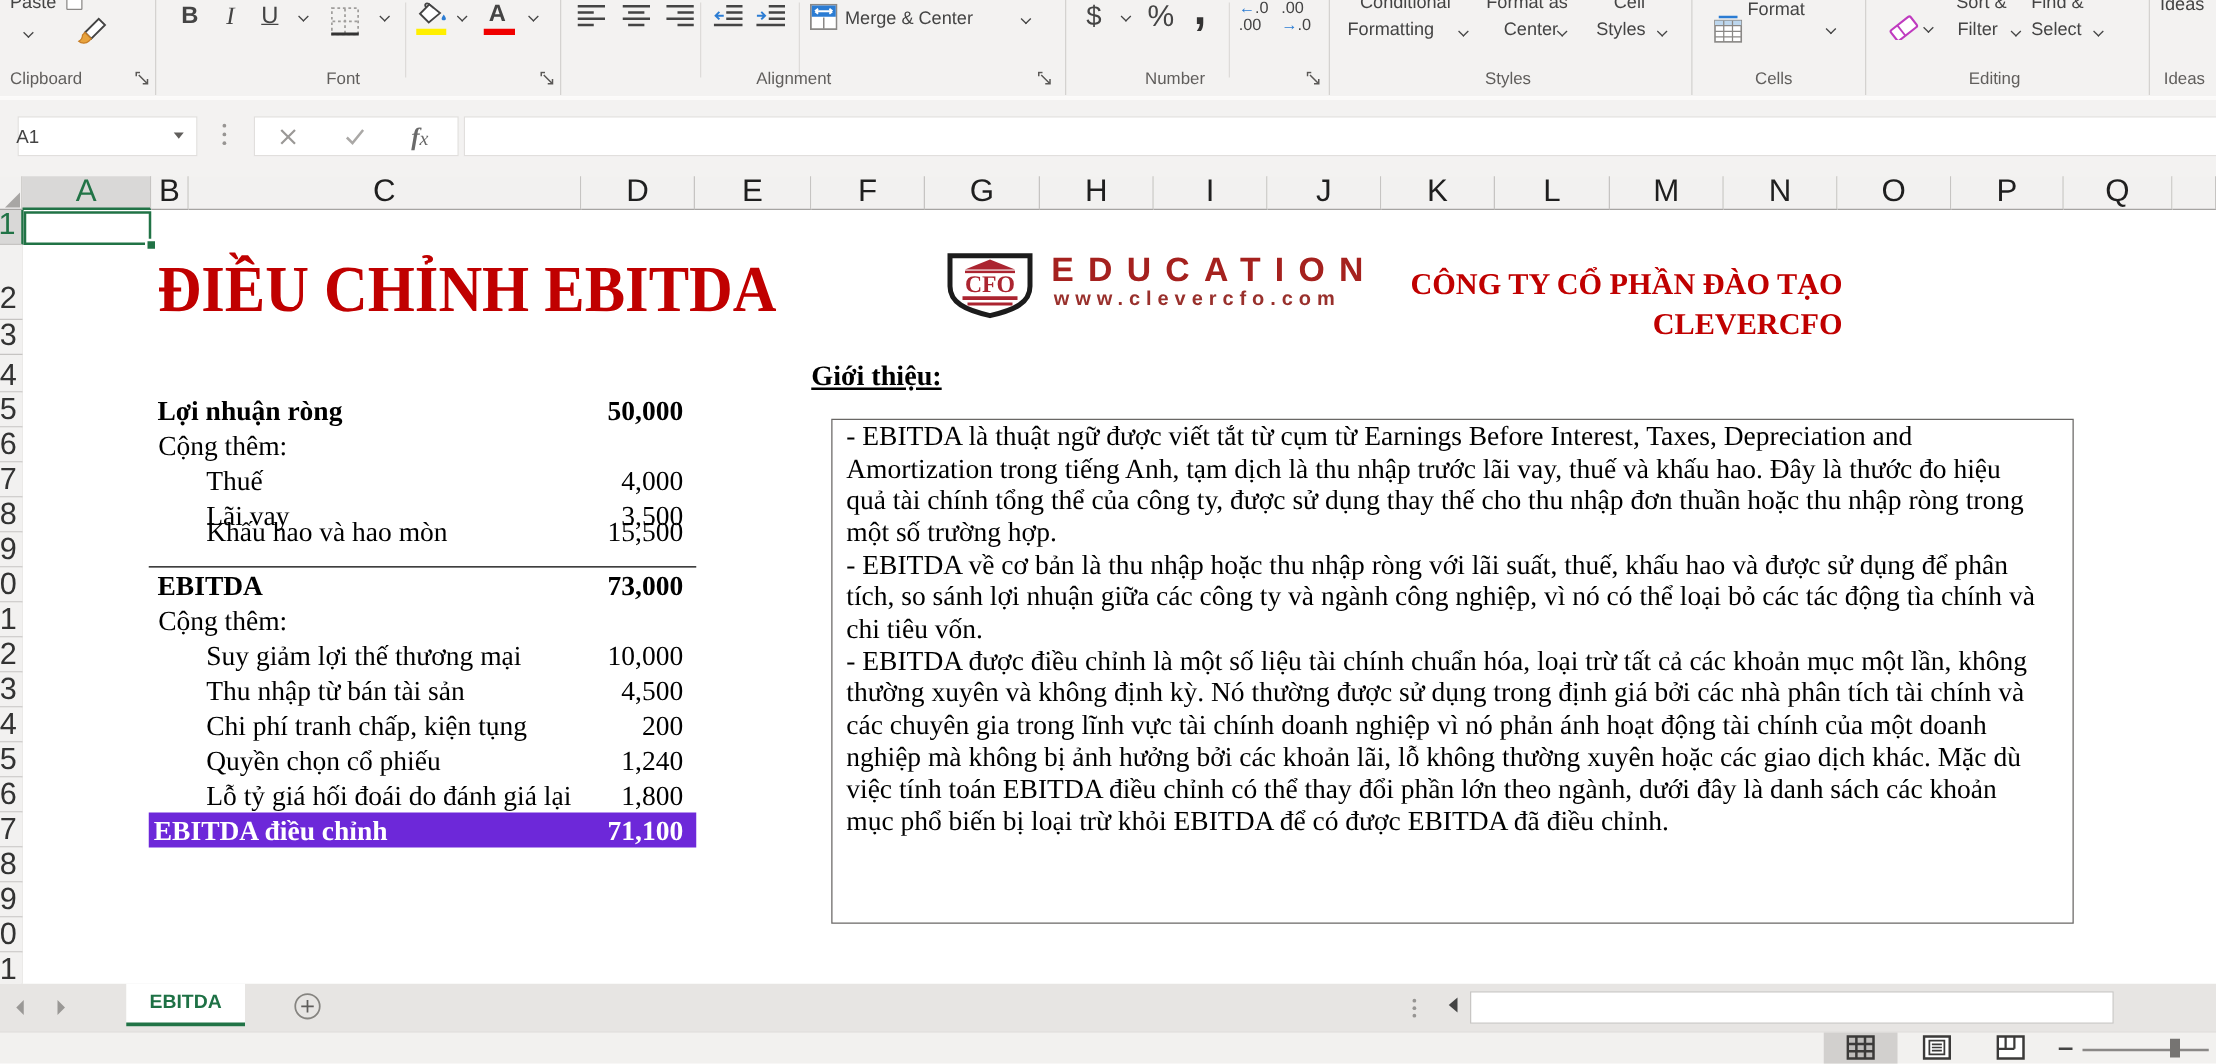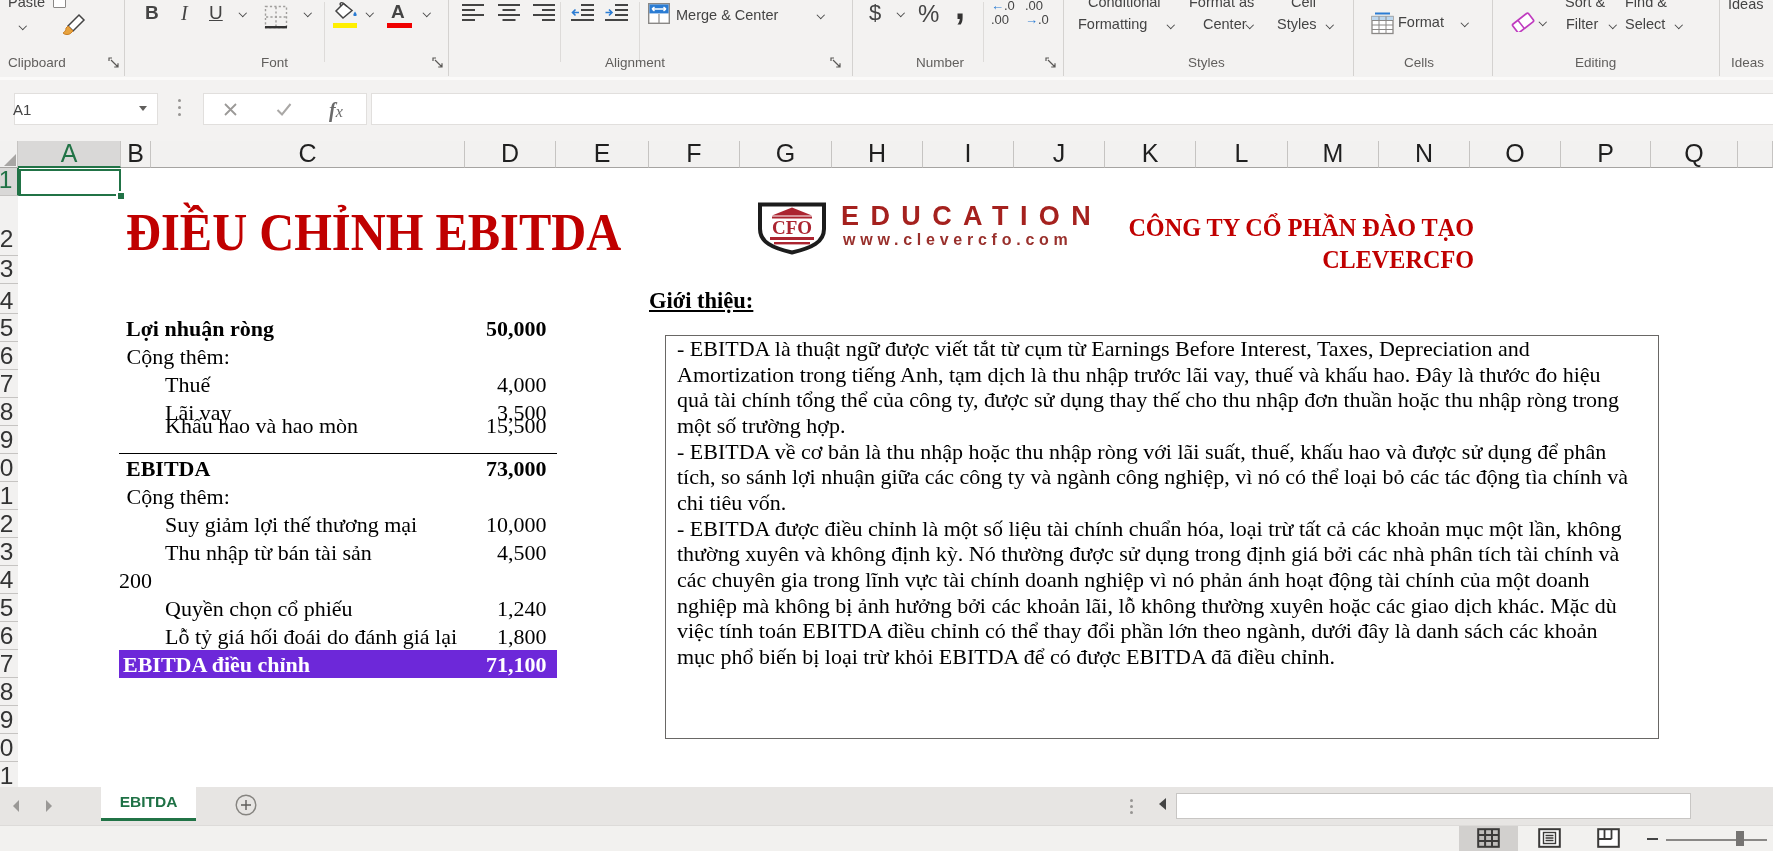--- a/index.html
+++ b/index.html
@@ -155,21 +155,21 @@
   <div class="chev" style="left:1327px;top:22px;"></div>
   <div class="glabel" style="left:1188px;">Styles</div>
   <div class="vdiv" style="left:1353px;"></div>
 
   <svg class="icon" style="left:1371px;top:12px;" width="23" height="24" viewBox="0 0 23 24">
     <rect x="1" y="4.5" width="21" height="17" fill="#fff" stroke="#8a8886" stroke-width="1.3"></rect>
     <rect x="1" y="4.5" width="21" height="4" fill="#bdd7ee"></rect>
     <path d="M1,8.5 H22 M1,13 H22 M1,17.5 H22 M8,4.5 V21.5 M15,4.5 V21.5" stroke="#8a8886" stroke-width="1"></path>
     <path d="M4,1.5 H19" stroke="#2b7cd3" stroke-width="2"></path>
   </svg>
-  <div class="rtxt" style="left:1398px;top:14px;">Format</div>
+  <div class="rtxt" style="left:1398px;top:0;">Format</div>
   <div class="chev" style="left:1462px;top:20px;"></div>
   <div class="glabel" style="left:1404px;">Cells</div>
   <div class="vdiv" style="left:1492px;"></div>
 
   <svg class="icon" style="left:1511px;top:12px;" width="25" height="20" viewBox="0 0 25 20">
     <g transform="rotate(-38 12 10)">
       <rect x="1.5" y="5.5" width="20" height="10.5" rx="1.5" fill="#fff" stroke="#bf3bbf" stroke-width="1.7"></rect>
       <path d="M9,5.5 V16" stroke="#bf3bbf" stroke-width="1.5"></path>
     </g>
   </svg>
@@ -349,20 +349,21 @@
     </div>
   <div class="trow" style="top:342.2px;height:28px;text-align:center;">
       <span style="padding-left:46px;">Suy giảm lợi thế thương mại</span>
       <span class="tv">10,000</span>
     </div>
   <div class="trow" style="top:370.2px;height:28px;">
       <span style="padding-left:46px;">Thu nhập từ bán tài sản</span>
       <span class="tv">4,500</span>
     </div>
   <div class="trow" style="top:398.2px;height:28px;">
+      <span style="padding-left:46px;">Chi phí tranh chấp, kiện tụng</span>
       <span class="tv">200</span>
     </div>
   <div class="trow" style="top:426.2px;height:28px;">
       <span style="padding-left:46px;">Quyền chọn cổ phiếu</span>
       <span class="tv">1,240</span>
     </div>
   <div class="trow" style="top:454.2px;height:28px;">
       <span style="padding-left:46px;">Lỗ tỷ giá hối đoái do đánh giá lại</span>
       <span class="tv">1,800</span>
     </div>

